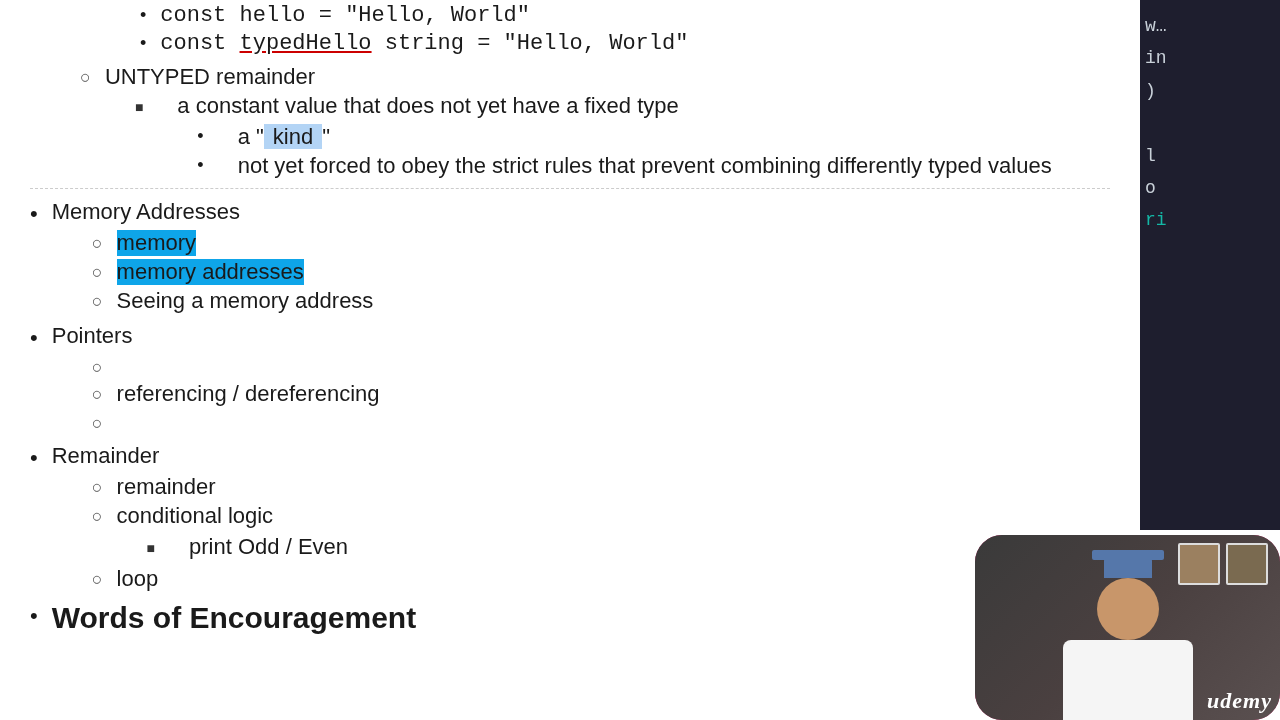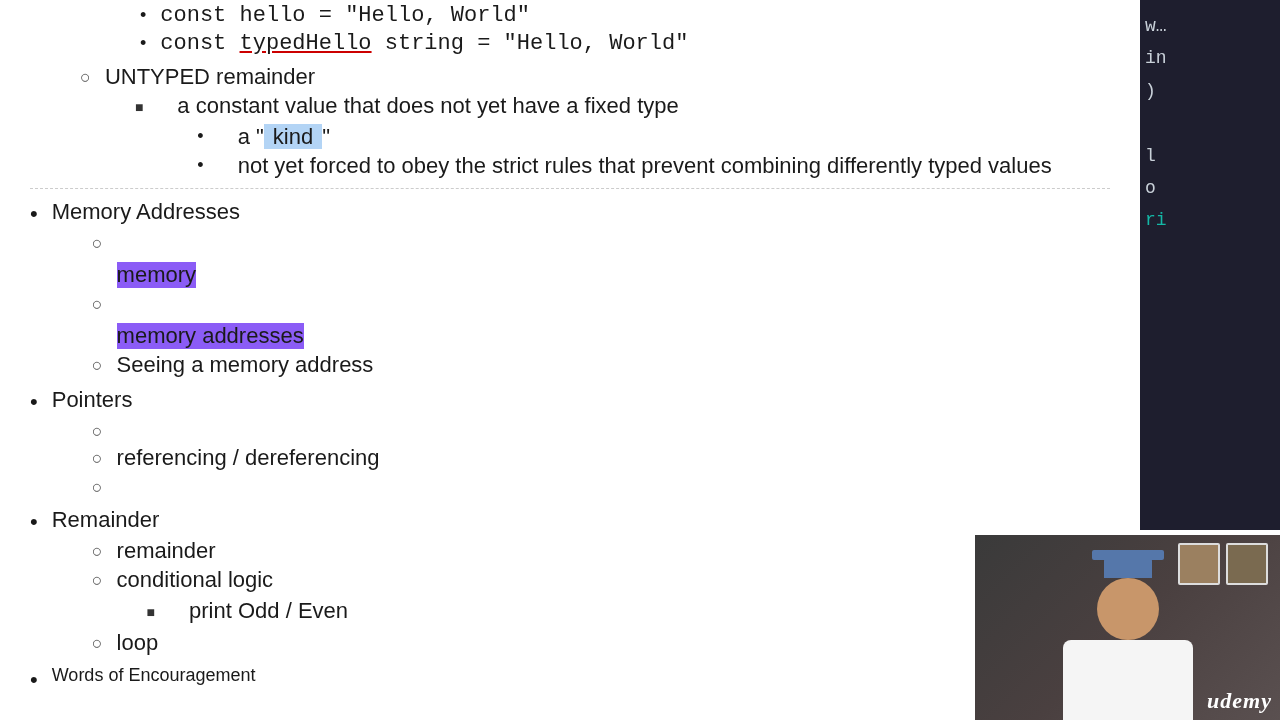--- a/index.html
+++ b/index.html
@@ -61,22 +61,22 @@
     }
 
     .level1 .bullet-dot {
       font-size: 22px;
       margin-right: 14px;
       margin-top: 2px;
       flex-shrink: 0;
     }
 
     .level1 > .item-label {
-      font-size: 18px;
-      font-weight: normal;
+      font-size: 30px;
+      font-weight: bold;
     }
 
     .level2-list {
       list-style: none;
       padding-left: 60px;
     }
 
     .level2 {
       display: flex;
       align-items: flex-start;
@@ -168,20 +168,21 @@
     
     .video-overlay {
       position: absolute;
       bottom: 0;
       right: 0;
       width: 305px;
       height: 185px;
       background: #be185d;
       overflow: hidden;
       z-index: 10;
+      border-radius: 27px;
     }
 
     .video-overlay-inner {
       width: 100%;
       height: 100%;
       position: relative;
       background: linear-gradient(135deg, #3a3a3a 0%, #4a4040 50%, #5a5050 100%);
       display: flex;
       align-items: center;
       justify-content: center;
@@ -206,22 +207,21 @@
       bottom: 8px;
       right: 8px;
       font-size: 20px;
       font-weight: bold;
       color: #fff;
       font-style: italic;
       letter-spacing: 1px;
     }
 
     .memory-addresses-selected {
-      background-color: #8b5cf6;
-      margin-top: 32px;
+      background-color: #0ea5e9;
     }
   </style>
 </head>
 <body>
 
 <div class="main-content">
 
   <div class="top-section">
     <ul class="level4-list" style="padding-left:110px; padding-top:0;">
       <li class="level4">

